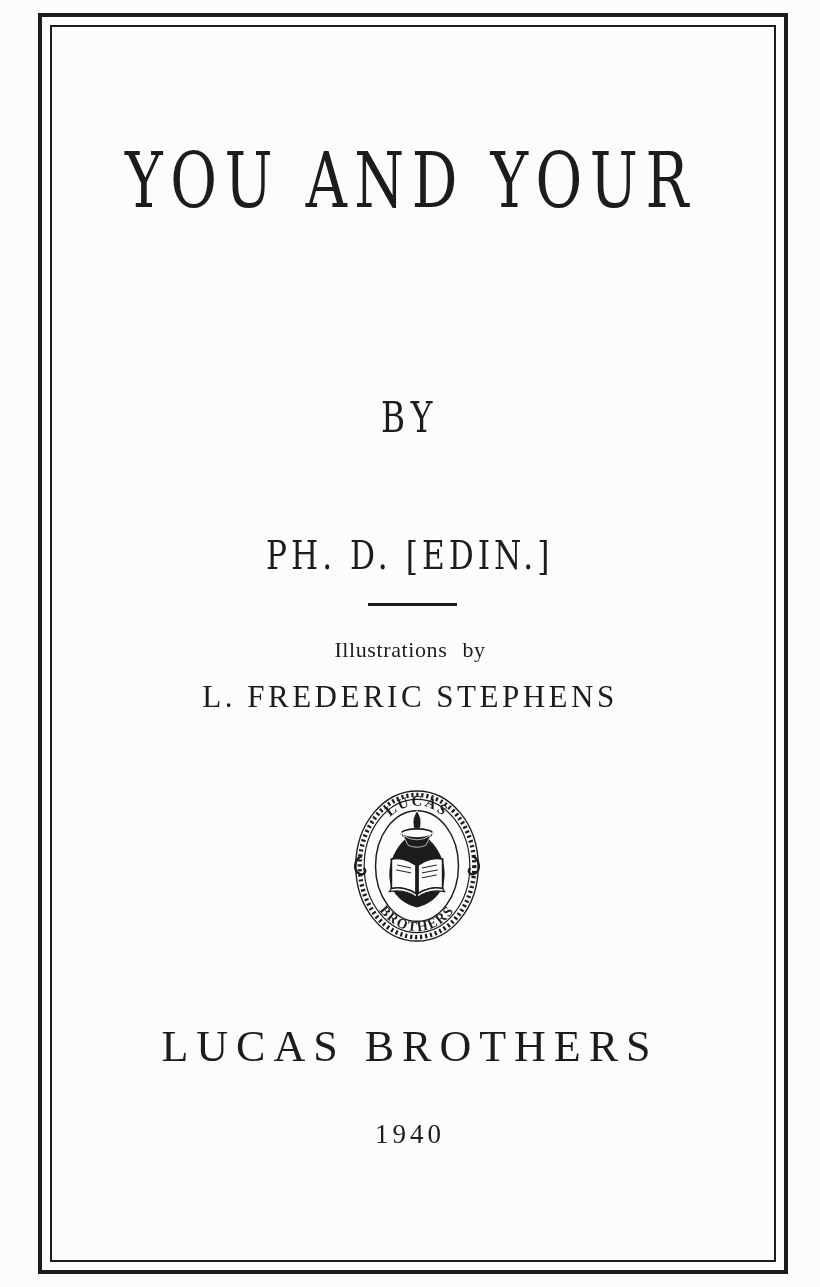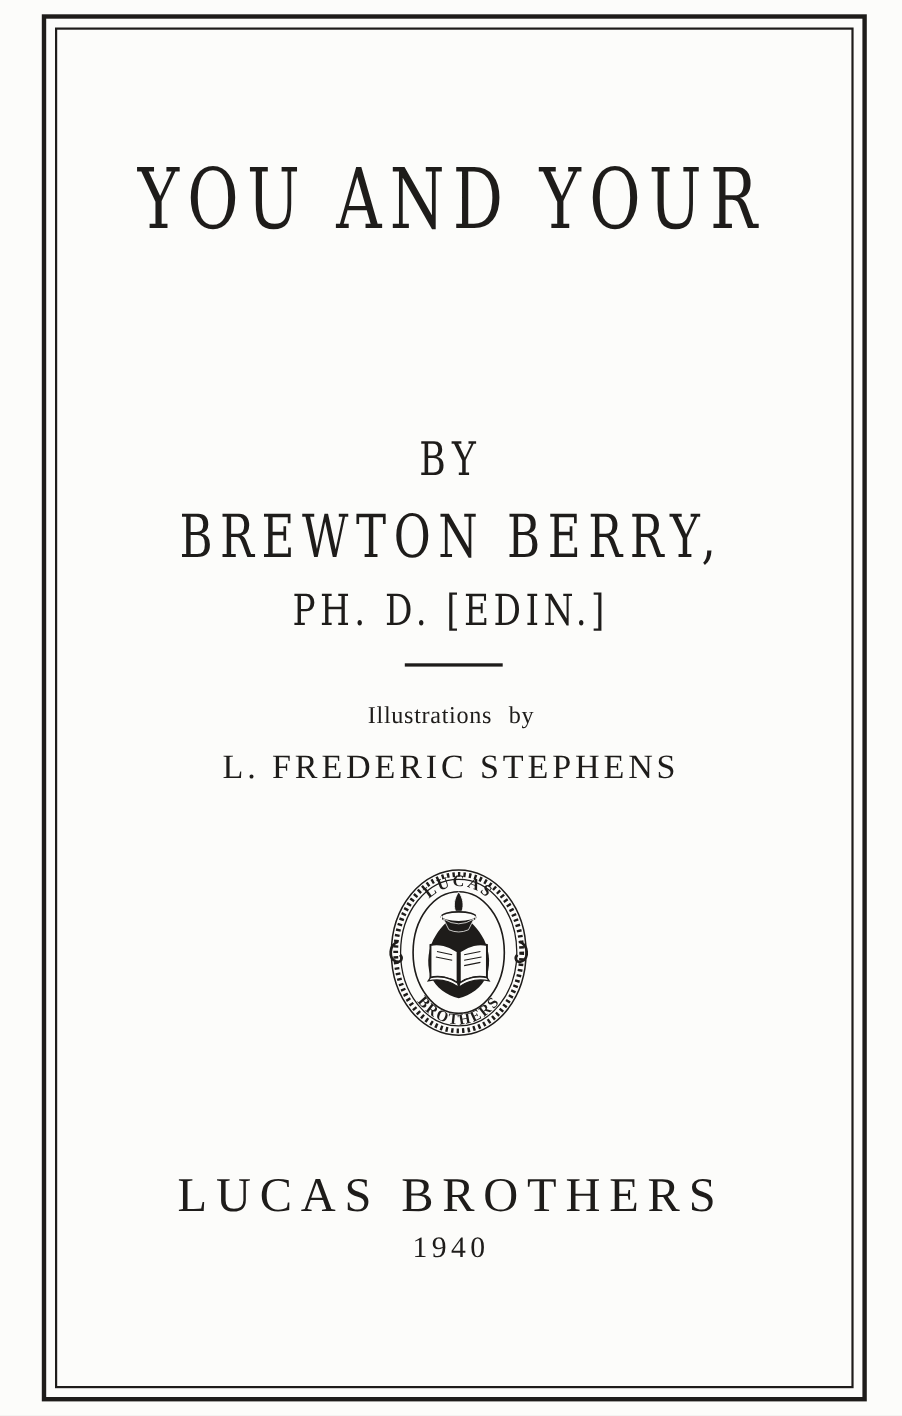--- a/index.html
+++ b/index.html
@@ -34,43 +34,40 @@
   .degree .condensed { letter-spacing:5px; transform:scaleX(.8); }
 
   .rule { position:absolute; top:603px; left:50%; width:89px; height:3px;
           margin-left:-42px; background:var(--ink); }
 
   .illus-label { top:639px; font-size:22px; letter-spacing:.6px; word-spacing:9px;text-align:center; }
   .illustrator { top:681px; font-size:31px; letter-spacing:3.5px; }
 
   .logo-wrap { position:absolute; top:787px; left:50%; margin-left:-58px; width:130px; height:158px; }
 
-  .publisher { top:1025px; font-size:44px; letter-spacing:8px;margin-top:40px; }
+  .publisher { top:1025px; font-size:44px; letter-spacing:8px; }
   .pub-city  { top:1076px; font-size:26px; letter-spacing:2.5px; }
   .pub-year  { top:1121px; font-size:27px; letter-spacing:4px; }
 
   svg text { font-family:"Liberation Serif", serif; font-weight:bold; }
 </style>
 </head>
 <body>
 
 <div class="page">
 
   <div class="frame-outer"></div>
   <div class="frame-inner"></div>
 
   <div class="row title-1 display">
     <span class="condensed">YOU AND YOUR</span>
   </div>
 
   <div class="row byline display">
     <span class="condensed">BY</span>
-  </div>
-  <div class="row author display">
-    <span class="condensed">BREWTON BERRY,</span>
   </div>
   <div class="row degree display">
     <span class="condensed">PH. D. [EDIN.]</span>
   </div>
 
   <div class="rule"></div>
 
   <div class="row illus-label">Illustrations by</div>
   <div class="row illustrator">L. FREDERIC STEPHENS</div>
 

